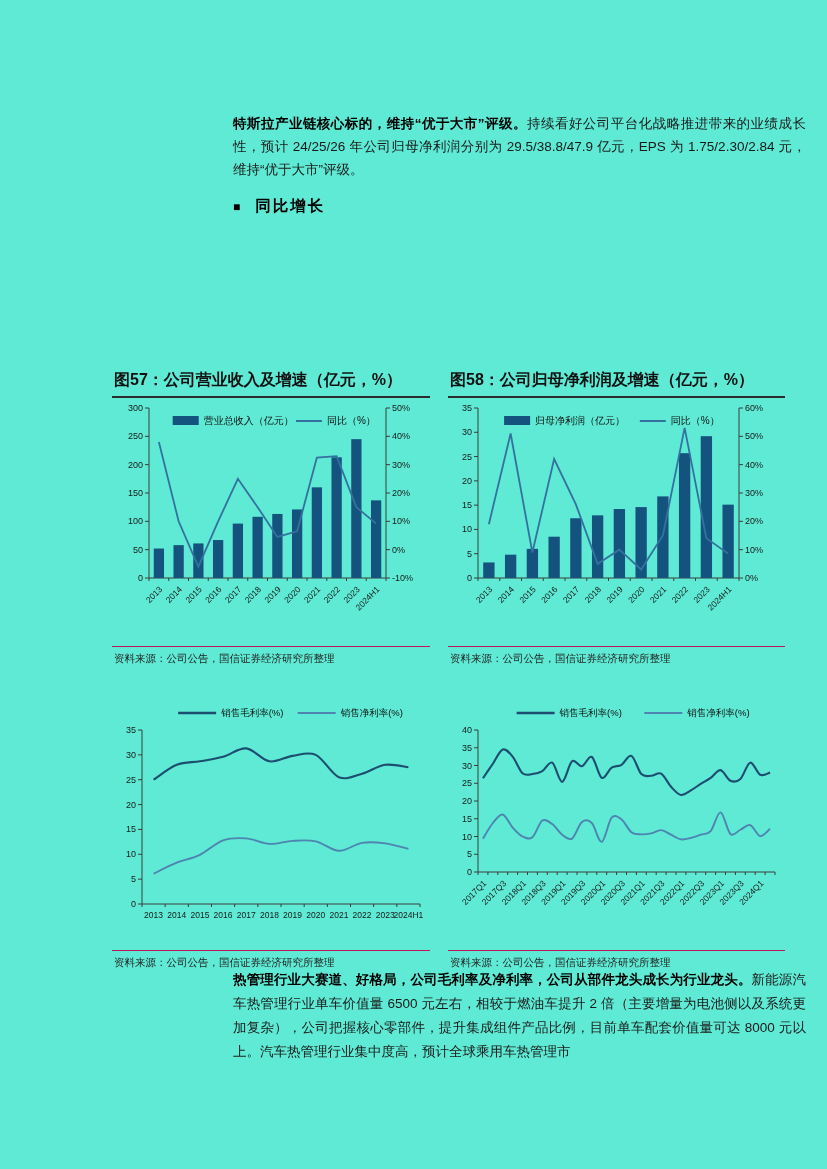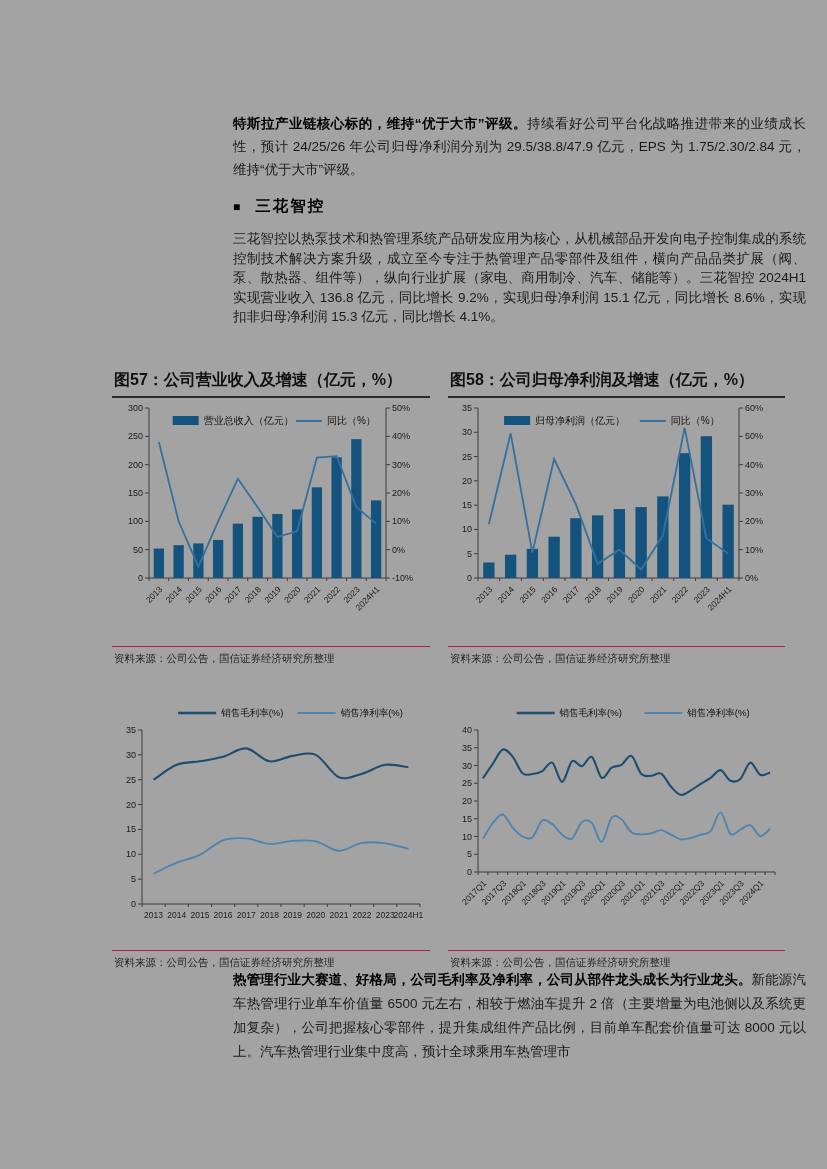--- a/index.html
+++ b/index.html
@@ -1,16 +1,16 @@
 <!DOCTYPE html>
 <html><head>
 <meta charset="utf-8">
 <style>
   html,body{margin:0;padding:0;background:#ffffff;}
-  .page{position:relative;width:827px;height:1169px;background:#a3a3a3;overflow:hidden;
+  .page{position:relative;width:827px;height:1169px;background:#5eead4;overflow:hidden;
         font-family:"Liberation Sans","DejaVu Sans",sans-serif;color:#1a1a1a;}
   .para{position:absolute;left:233px;width:573px;margin:0;text-align:justify;
         font-size:13.5px;color:#1a1a1a;}
   .para b{font-weight:bold;color:#000;}
   #para-tesla{top:112px;line-height:23px;}
   #para-sanhua{top:229px;line-height:19.5px;}
   #para-thermal{top:968px;line-height:24px;}
   .section{position:absolute;left:233px;top:196px;display:flex;align-items:center;gap:15px;}
   .section .bullet{font-size:12px;color:#000;line-height:1;}
   .section .stitle{font-size:15.5px;font-weight:bold;color:#000;letter-spacing:2px;}
@@ -28,24 +28,23 @@
 </style>
 </head>
 <body>
 
 <div class="page">
 
   <p class="para" id="para-tesla"><b>特斯拉产业链核心标的，维持“优于大市”评级。</b><span>持续看好公司平台化战略推进带来的业绩成长性，预计 24/25/26 年公司归母净利润分别为 29.5/38.8/47.9 亿元，EPS 为 1.75/2.30/2.84 元，维持“优于大市”评级。</span></p>
 
   <div class="section">
     <span class="bullet">■</span>
-    <span class="stitle">三花智控</span>
+    <span class="stitle">同比增长</span>
   </div>
 
-  <p class="para" id="para-sanhua">三花智控以热泵技术和热管理系统产品研发应用为核心，从机械部品开发向电子控制集成的系统控制技术解决方案升级，成立至今专注于热管理产品零部件及组件，横向产品品类扩展（阀、泵、散热器、组件等），纵向行业扩展（家电、商用制冷、汽车、储能等）。三花智控 2024H1 实现营业收入 136.8 亿元，同比增长 9.2%，实现归母净利润 15.1 亿元，同比增长 8.6%，实现扣非归母净利润 15.3 亿元，同比增长 4.1%。</p>
 
   <figure class="fig" id="fig57">
     <div class="fig-title">图57：公司营业收入及增速（亿元，%）</div>
     <div class="fig-body"><svg width="318" height="222">
           <line x1="37" y1="6" x2="37" y2="176" stroke="#3c3c3c" stroke-width="1"></line>
           <line x1="37" y1="176" x2="274" y2="176" stroke="#3c3c3c" stroke-width="1"></line>
           <line x1="33" y1="176" x2="37" y2="176" stroke="#3c3c3c" stroke-width="1"></line>
           <text x="31" y="179" text-anchor="end" font-size="9" fill="#1a1a1a">0</text>
           <line x1="33" y1="147.66666666666666" x2="37" y2="147.66666666666666" stroke="#3c3c3c" stroke-width="1"></line>
           <text x="31" y="150.66666666666666" text-anchor="end" font-size="9" fill="#1a1a1a">50</text>

